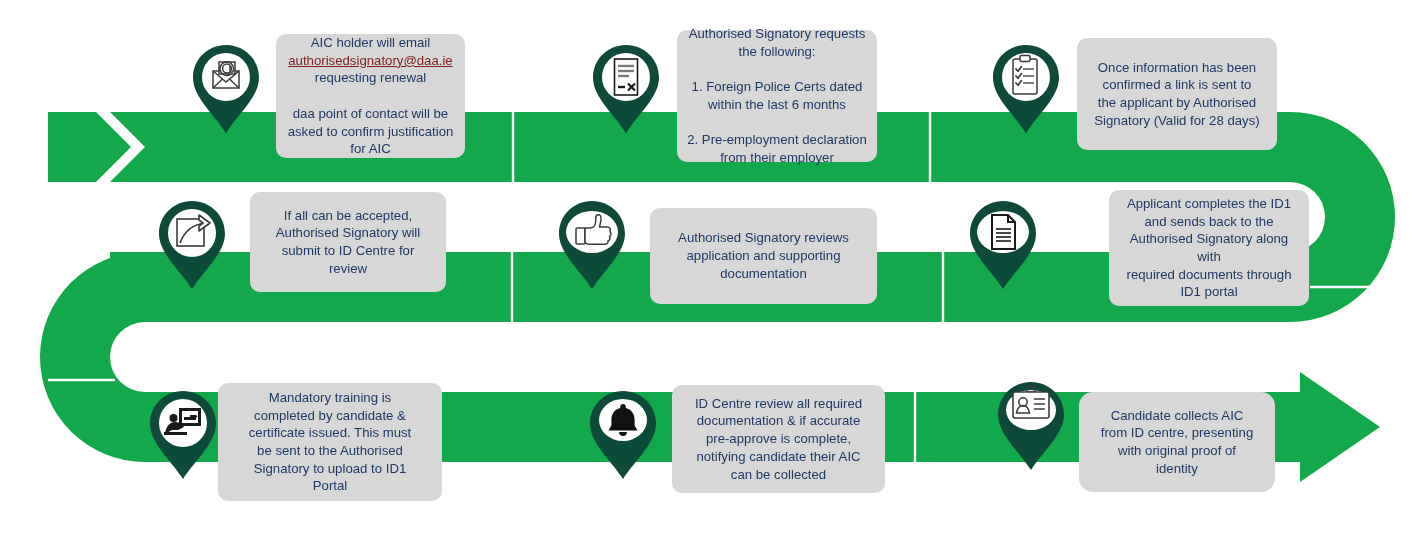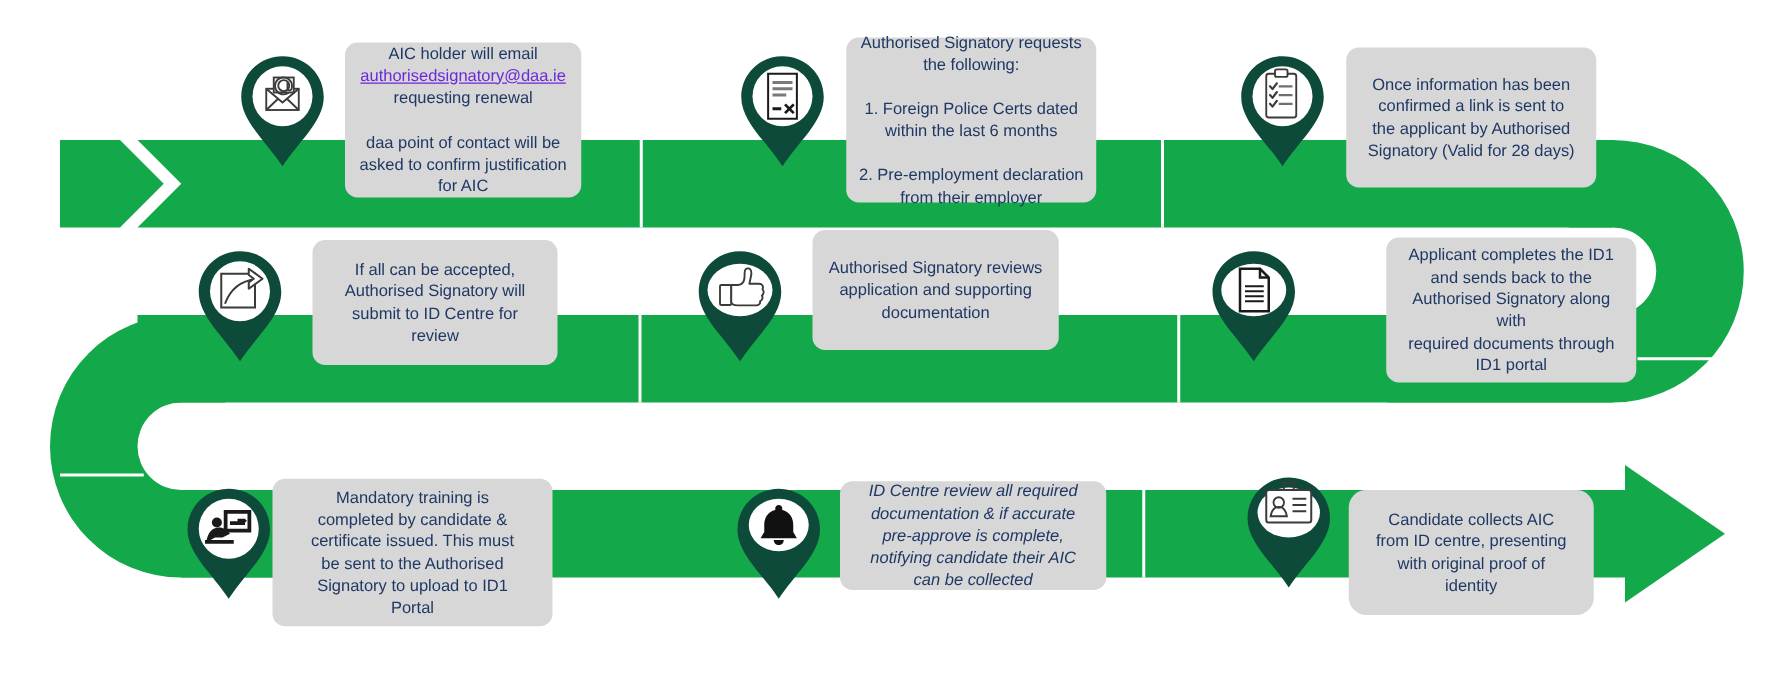--- a/index.html
+++ b/index.html
@@ -13,21 +13,21 @@
   
   .pin{position:absolute;width:70px;height:92px;}
   .pin svg{display:block;width:70px;height:92px;}
 
   
   .box{position:absolute;background:#d7d7d7;border-radius:10px;
        color:#1f3864;text-align:center;
        display:flex;align-items:center;justify-content:center;
        box-sizing:border-box;padding:6px 8px;}
   .box .txt{line-height:1.34;font-size:13.2px;white-space:pre-line;}
-  .box .txt a,.box .txt .lnk{color:#6d28d9;text-decoration:underline;margin-top:28px;}
+  .box .txt a,.box .txt .lnk{color:#7f1d1d;text-decoration:underline;margin-top:28px;}
 </style>
 </head>
 <body>
 
 <div id="stage">
 
   <svg id="ribbon" viewBox="0 0 1427 540" xmlns="http://www.w3.org/2000/svg">
     <defs>
       <clipPath id="clipAll">
           <rect x="0" y="0" width="1427" height="540"></rect>
@@ -153,21 +153,21 @@
   <div class="pin" style="left:557px;top:199px;">
     <svg viewBox="0 0 70 92" xmlns="http://www.w3.org/2000/svg">
       <path fill="#0d4a3a" d="M35 2 C16.5 2 2 16.5 2 34.5 C2 54 22 70 35 90 C48 70 68 54 68 34.5 C68 16.5 53.5 2 35 2 Z"></path>
       <ellipse cx="35" cy="33" rx="26" ry="21" fill="#ffffff"></ellipse>
       <g fill="#ffffff" stroke="#3b3b3b" stroke-width="1.5" stroke-linejoin="round">
         <rect x="19" y="29" width="9" height="16" rx="1"></rect>
         <path d="M28 29 L33 29 C36 29 38 27 38.5 24 C39 20 38 17 40 16 C43 15 44.5 17 44 21 L42.5 28 L50 28 C53 28 54 30 53 32.5 C54.5 34 54 36.5 52.5 37.5 C53.5 39 53 41 51 42 C51.5 43.8 50 45.3 48 45.3 L33 45.3 C30 45.3 28 44 28 42 Z"></path>
       </g>
     </svg>
   </div>
-  <div class="box" style="left:650px;top:184px;width:197px;height:96px;">
+  <div class="box" style="left:650px;top:208px;width:227px;height:96px;">
     <span class="txt">Authorised Signatory reviews<br>application and supporting<br>documentation</span>
   </div>
 
   <div class="pin" style="left:968px;top:199px;">
     <svg viewBox="0 0 70 92" xmlns="http://www.w3.org/2000/svg">
       <path fill="#0d4a3a" d="M35 2 C16.5 2 2 16.5 2 34.5 C2 54 22 70 35 90 C48 70 68 54 68 34.5 C68 16.5 53.5 2 35 2 Z"></path>
       <ellipse cx="35" cy="33" rx="26" ry="21" fill="#ffffff"></ellipse>
       <path d="M24 16 L40 16 L47 23 L47 50 L24 50 Z" fill="#ffffff" stroke="#1a1a1a" stroke-width="2"></path>
       <path d="M40 16 L40 23 L47 23" fill="none" stroke="#1a1a1a" stroke-width="2"></path>
       <g stroke="#1a1a1a" stroke-width="1.6">
@@ -200,21 +200,21 @@
   </div>
 
   <div class="pin" style="left:588px;top:389px;">
     <svg viewBox="0 0 70 92" xmlns="http://www.w3.org/2000/svg">
       <path fill="#0d4a3a" d="M35 2 C16.5 2 2 16.5 2 34.5 C2 54 22 70 35 90 C48 70 68 54 68 34.5 C68 16.5 53.5 2 35 2 Z"></path>
       <ellipse cx="35" cy="31" rx="24" ry="21" fill="#ffffff"></ellipse>
       <path d="M35 15 C36.6 15 37.8 16.2 37.8 17.6 L37.8 19 C43.4 20.4 46.6 25 46.6 30.8 L46.6 36.5 L49.5 41.5 L20.5 41.5 L23.4 36.5 L23.4 30.8 C23.4 25 26.6 20.4 32.2 19 L32.2 17.6 C32.2 16.2 33.4 15 35 15 Z" fill="#111111"></path>
       <path d="M31 43 C31 45.4 32.8 47 35 47 C37.2 47 39 45.4 39 43 Z" fill="#111111"></path>
     </svg>
   </div>
-  <div class="box" style="left:672px;top:385px;width:213px;height:87px;font-style:italic;">
+  <div class="box" style="left:672px;top:385px;width:213px;height:108px;">
     <span class="txt">ID Centre review all required<br>documentation &amp; if accurate<br>pre-approve is complete,<br>notifying candidate their AIC<br>can be collected</span>
   </div>
 
   <div class="pin" style="left:996px;top:380px;">
     <svg viewBox="0 0 70 92" xmlns="http://www.w3.org/2000/svg">
       <path fill="#0d4a3a" d="M35 2 C16.5 2 2 16.5 2 34.5 C2 54 22 70 35 90 C48 70 68 54 68 34.5 C68 16.5 53.5 2 35 2 Z"></path>
       <ellipse cx="35" cy="30" rx="25" ry="20" fill="#ffffff"></ellipse>
       <rect x="31" y="6" width="8" height="6" fill="none" stroke="#3b3b3b" stroke-width="1.5"></rect>
       <rect x="17" y="12" width="36" height="26" rx="2" fill="#ffffff" stroke="#3b3b3b" stroke-width="1.6"></rect>
       <circle cx="27" cy="22" r="4.2" fill="none" stroke="#3b3b3b" stroke-width="1.5"></circle>

